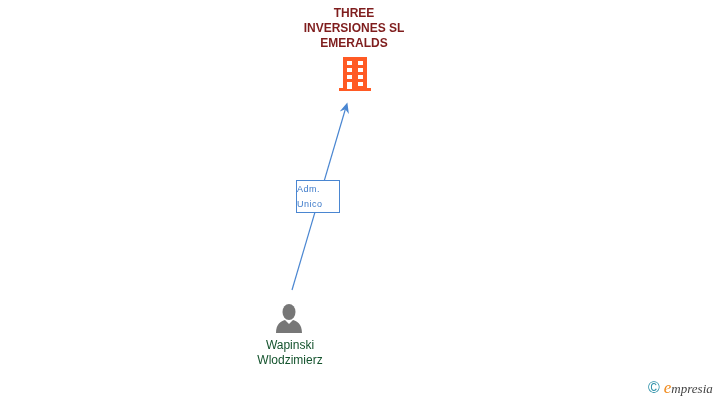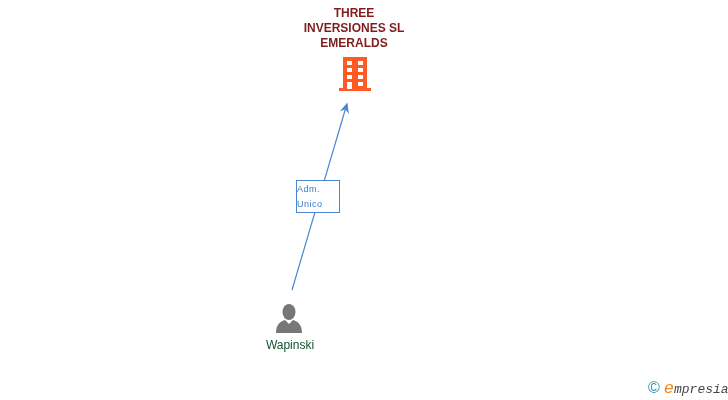--- a/index.html
+++ b/index.html
@@ -6,21 +6,21 @@
   body { width: 728px; height: 400px; position: relative; overflow: hidden; font-family: "Liberation Sans", sans-serif; }
   .node-label { position: absolute; text-align: center; font-size: 12px; line-height: 15px; }
   .company-label { left: 284px; top: 6px; width: 140px; color: #7f1d1d; font-weight: bold; }
   .person-label { left: 230px; top: 338px; width: 120px; color: #14532d; }
   .company-icon { position: absolute; left: 338px; top: 56px; width: 34px; height: 36px; }
   .person-icon { position: absolute; left: 274px; top: 303px; width: 30px; height: 30px; }
   .edges { position: absolute; left: 0; top: 0; }
   .role-box { position: absolute; left: 296px; top: 180px; width: 44px; height: 33px; border: 1px solid #4a86d1; border-radius: 0; background: #ffffff; color: #3d7ac9; font-size: 9px; line-height: 15px; text-align: left; letter-spacing: 0.5px; padding-top: 1px; box-sizing: border-box; }
   .footer { position: absolute; left: 648px; top: 378px; height: 20px; display: flex; align-items: center; gap: 4px; }
   .copyright { color: #2a8fa8; font-size: 16px; line-height: 16px; }
-  .brand { font-family: Liberation Mono, monospace; font-style: italic; font-size: 13px; color: #444; }
+  .brand { font-family: Liberation Serif, serif; font-style: italic; font-size: 13px; color: #444; }
   .brand .e { color: #f08a1c; font-size: 17px; }
 </style>
 </head>
 <body>
 
 <svg class="edges" width="728" height="400">
   <defs>
     <marker id="arrowhead" markerWidth="10" markerHeight="10" refX="5" refY="5" orient="auto">
       <path d="M0,1 L9,5 L0,9 L3,5 Z" fill="#4a86d1"></path>
     </marker>
@@ -52,18 +52,19 @@
   <div>Unico</div>
 </div>
 
 <svg class="person-icon" viewBox="0 0 30 30">
   <ellipse cx="15" cy="9" rx="6.5" ry="8" fill="#777777"></ellipse>
   <path d="M2,30 C2,21 7,18 11,17 L15,21 L19,17 C23,18 28,21 28,30 Z" fill="#777777"></path>
 </svg>
 
 <div class="node-label person-label">
   <div>Wapinski</div>
+  <div>Wlodzimierz</div>
 </div>
 
 <div class="footer">
   <span class="copyright">©</span>
   <span class="brand"><span class="e">e</span><span>mpresia</span></span>
 </div>
 
 </body></html>

